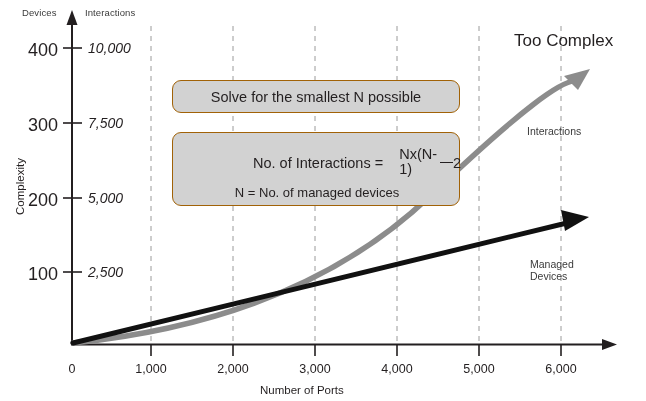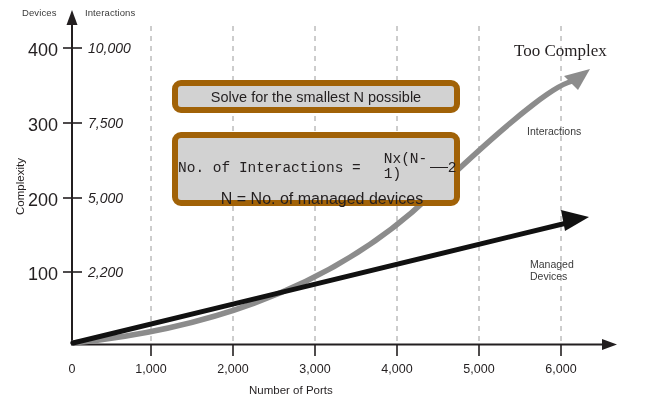--- a/index.html
+++ b/index.html
@@ -30,45 +30,45 @@
     transform:rotate(-90deg);
     white-space:nowrap;
   }
 
   .series-label{font-size:10.5px;color:#3b3b3b;line-height:1.15;}
   .too-complex{font-size:17px;color:#231f20;white-space:nowrap;}
 
   .callout{
     position:absolute;
     background:#d2d2d2;
-    border:6px solid #a16207;
+    border:1px solid #a16207;
     border-radius:9px;
     box-sizing:border-box;
   }
   #box-solve{
     left:172px;top:80px;width:288px;height:33px;
     display:flex;align-items:center;justify-content:center;
   }
   #box-solve .txt{font-size:14.5px;color:#231f20;white-space:nowrap;}
 
   #box-formula{
     left:172px;top:132px;width:288px;height:74px;
   }
   .frm-row{
     position:absolute;left:0;top:14px;width:288px;
-    display:flex;align-items:center;justify-content:flex-start;gap:20px;font-family:Liberation Mono, monospace;
+    display:flex;align-items:center;justify-content:flex-end;gap:13px;
   }
   .frm-lhs{font-size:14.5px;color:#231f20;white-space:nowrap;}
   .frac{display:inline-flex;flex-direction:row;align-items:center;line-height:1;}
   .frac .num{font-size:14.5px;padding:0 3px 2px 3px;}
   .frac .bar{width:100%;height:1.4px;background:#231f20;}
   .frac .den{font-size:14.5px;padding-top:2px;}
   .frm-note{
     position:absolute;left:0;top:52px;width:288px;text-align:center;
-    font-size:16px;color:#231f20;white-space:nowrap;
+    font-size:13px;color:#231f20;white-space:nowrap;
   }
 </style>
 </head>
 <body>
 
 <div id="stage">
 
   <svg id="plot" width="646" height="401" viewBox="0 0 646 401">
 
     <g stroke="#9a9a9a" stroke-width="1" stroke-dasharray="5,5">
@@ -119,47 +119,47 @@
   <div class="y-axis-title" style="left:14px;top:215px;">Complexity</div>
 
   <div class="lbl ytick-dev" style="left:6px;top:41px;width:52px;">400</div>
   <div class="lbl ytick-dev" style="left:6px;top:116px;width:52px;text-align:right;">300</div>
   <div class="lbl ytick-dev" style="left:6px;top:191px;width:52px;">200</div>
   <div class="lbl ytick-dev" style="left:6px;top:265px;width:52px;">100</div>
 
   <div class="lbl ytick-int" style="left:88px;top:41px;">10,000</div>
   <div class="lbl ytick-int" style="left:88px;top:116px;">7,500</div>
   <div class="lbl ytick-int" style="left:88px;top:191px;">5,000</div>
-  <div class="lbl ytick-int" style="left:88px;top:265px;">2,200</div>
+  <div class="lbl ytick-int" style="left:88px;top:265px;">2,500</div>
 
   <div class="lbl xtick" style="left:49px;top:363px;width:46px;">0</div>
   <div class="lbl xtick" style="left:128px;top:363px;width:46px;">1,000</div>
   <div class="lbl xtick" style="left:210px;top:363px;width:46px;">2,000</div>
   <div class="lbl xtick" style="left:292px;top:363px;width:46px;">3,000</div>
   <div class="lbl xtick" style="left:374px;top:363px;width:46px;">4,000</div>
   <div class="lbl xtick" style="left:456px;top:363px;width:46px;">5,000</div>
   <div class="lbl xtick" style="left:538px;top:363px;width:46px;">6,000</div>
 
-  <div class="lbl axis-title" style="left:249px;top:385px;">Number of Ports</div>
+  <div class="lbl axis-title" style="left:260px;top:385px;">Number of Ports</div>
 
   <div class="callout" id="box-solve">
     <span class="txt">Solve for the smallest N possible</span>
   </div>
 
   <div class="callout" id="box-formula">
     <div class="frm-row">
       <span class="frm-lhs">No. of Interactions =</span>
       <span class="frac">
         <span class="num">Nx(N-1)</span>
         <span class="bar"></span>
         <span class="den">2</span>
       </span>
     </div>
     <div class="frm-note">N = No. of managed devices</div>
   </div>
 
-  <div class="lbl too-complex" style="left:514px;top:42px;font-family:Liberation Serif, serif;">Too Complex</div>
+  <div class="lbl too-complex" style="left:514px;top:32px;">Too Complex</div>
 
   <div class="lbl series-label" style="left:527px;top:125px;width:80px;text-align:left;">Interactions</div>
 
   <div class="lbl series-label" style="left:530px;top:258px;width:70px;"><span>Managed</span><br><span>Devices</span></div>
 
 </div>
 
 </body></html>

